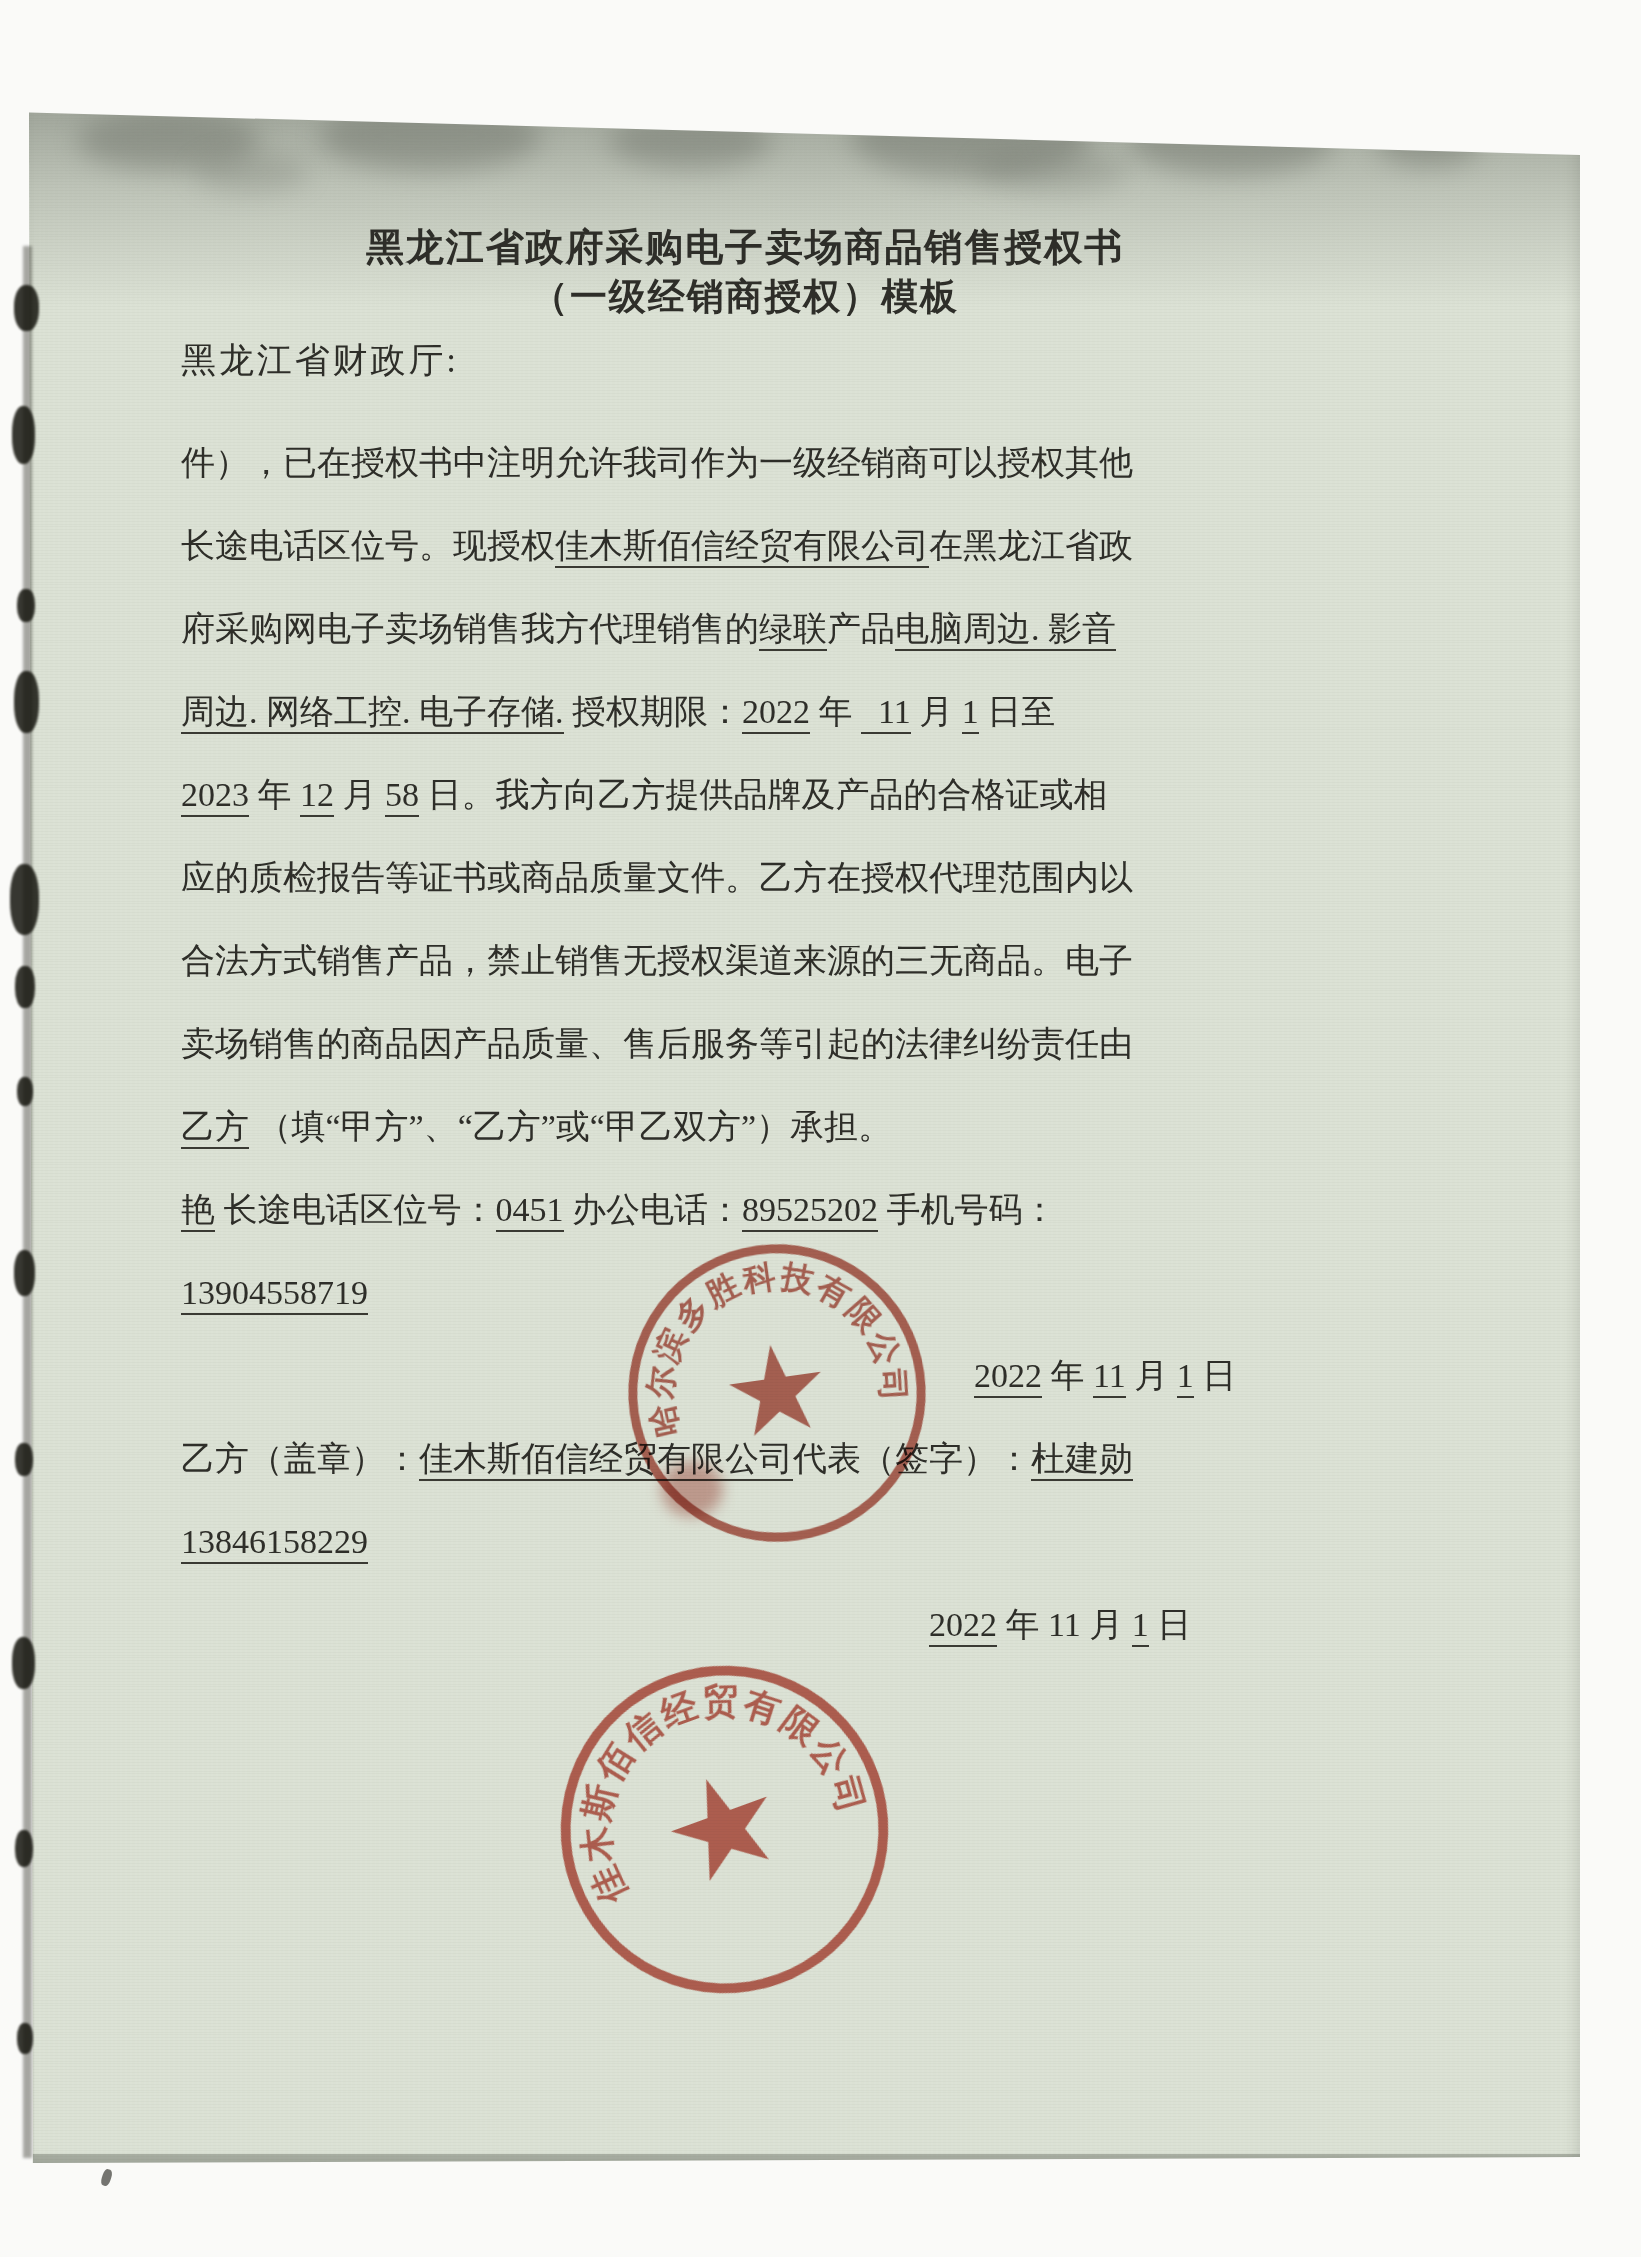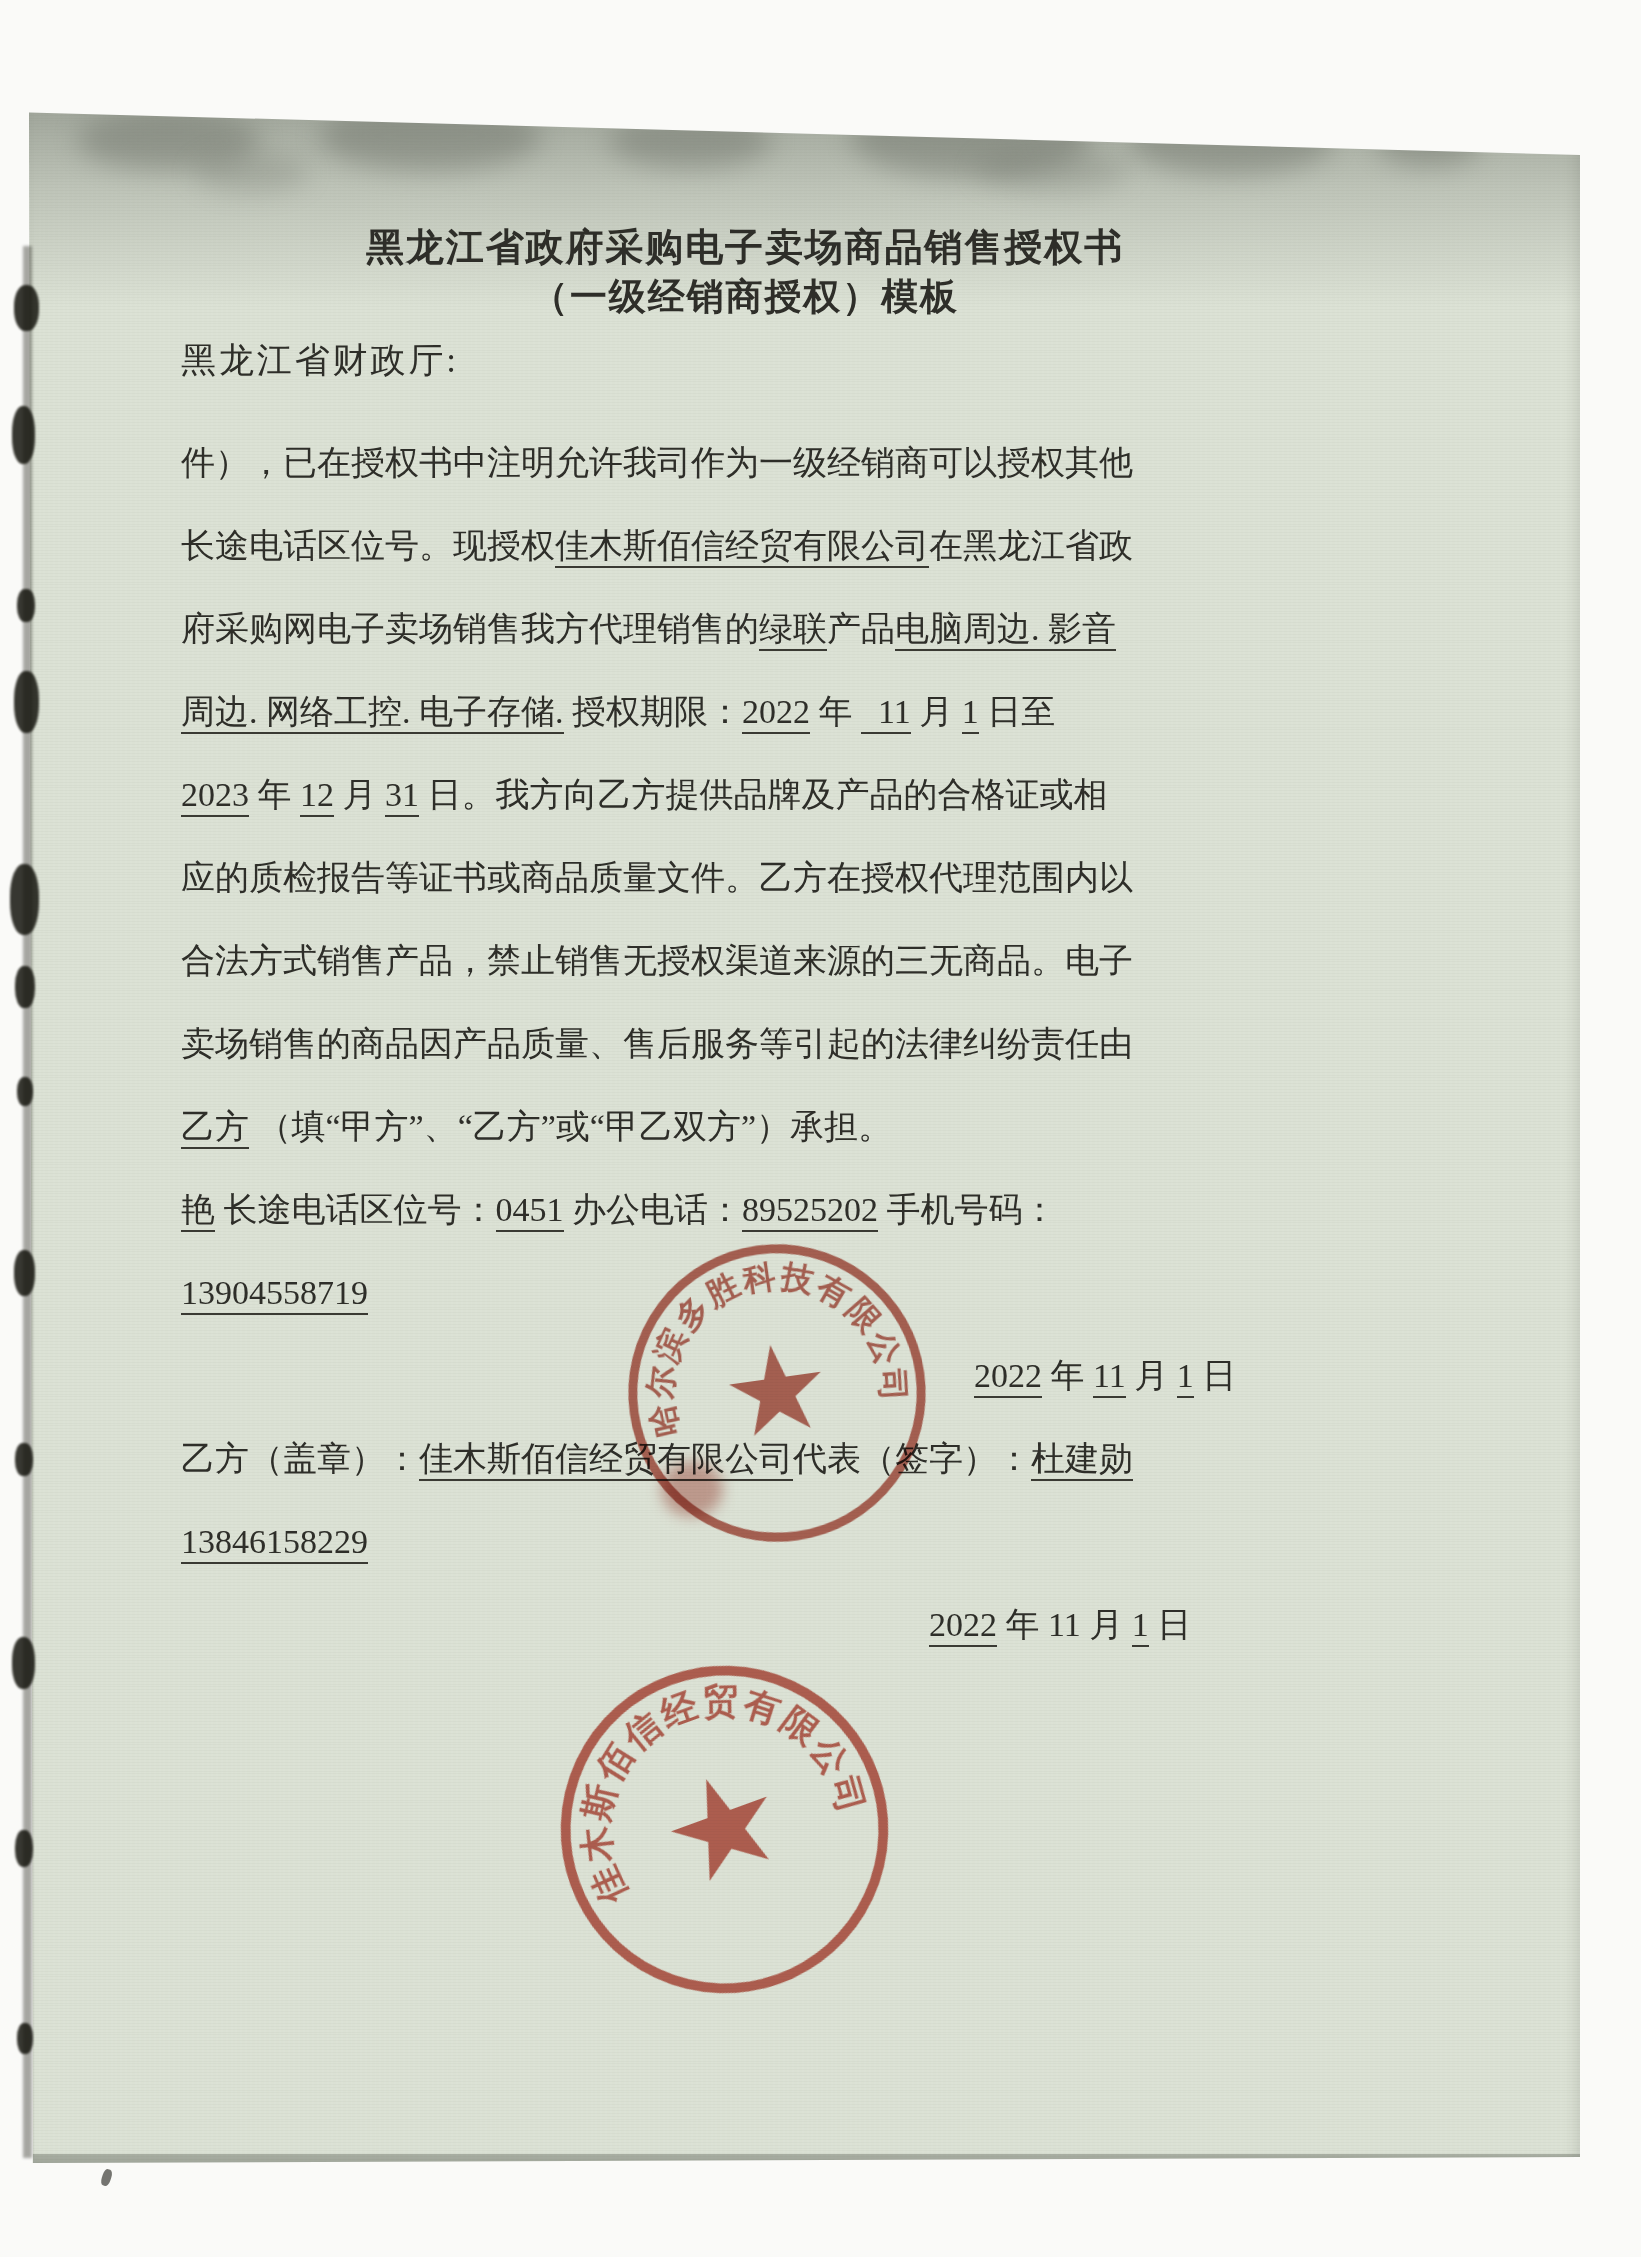--- a/index.html
+++ b/index.html
@@ -82,21 +82,21 @@
       <div class="t2">（一级经销商授权）模板</div>
     </div>
 
     <div class="salutation">黑龙江省财政厅:</div>
 
     <div class="bodytext">
         <div class="line"><span>件），已在授权书中注明允许我司作为一级经销商可以授权其他</span></div>
         <div class="line"><span>长途电话区位号。现授权</span><span class="u">佳木斯佰信经贸有限公司</span><span>在黑龙江省政</span></div>
         <div class="line"><span>府采购网电子卖场销售我方代理销售的</span><span class="u">绿联</span><span>产品</span><span class="u">电脑周边. 影音</span></div>
         <div class="line"><span class="u">周边. 网络工控. 电子存储.</span><span> 授权期限：</span><span class="u">2022</span><span> 年 </span><span class="u">  11</span><span> 月 </span><span class="u">1</span><span> 日至</span></div>
-        <div class="line"><span class="u">2023</span><span> 年 </span><span class="u">12</span><span> 月 </span><span class="u">31</span><span> 日。我方向乙方提供品牌及产品的合格证或相</span></div>
+        <div class="line"><span class="u">2023</span><span> 年 </span><span class="u">12</span><span> 月 </span><span class="u">58</span><span> 日。我方向乙方提供品牌及产品的合格证或相</span></div>
         <div class="line"><span>应的质检报告等证书或商品质量文件。乙方在授权代理范围内以</span></div>
         <div class="line"><span>合法方式销售产品，禁止销售无授权渠道来源的三无商品。电子</span></div>
         <div class="line"><span>卖场销售的商品因产品质量、售后服务等引起的法律纠纷责任由</span></div>
         <div class="line"><span class="u">乙方</span><span> （填“甲方”、“乙方”或“甲乙双方”）承担。</span></div>
         <div class="line"><span class="u">艳</span><span> 长途电话区位号：</span><span class="u">0451</span><span> 办公电话：</span><span class="u">89525202</span><span> 手机号码：</span></div>
         <div class="line"><span class="u">13904558719</span></div>
         <div class="line date-a"><span class="u">2022</span><span> 年 </span><span class="u">11</span><span> 月 </span><span class="u">1</span><span> 日</span></div>
         <div class="line"><span>乙方（盖章）：</span><span class="u">佳木斯佰信经贸有限公司</span><span>代表（签字）：</span><span class="u">杜建勋</span></div>
         <div class="line"><span class="u">13846158229</span></div>
         <div class="line date-b"><span class="u">2022</span><span> 年 11 月 </span><span class="u">1</span><span> 日</span></div>

